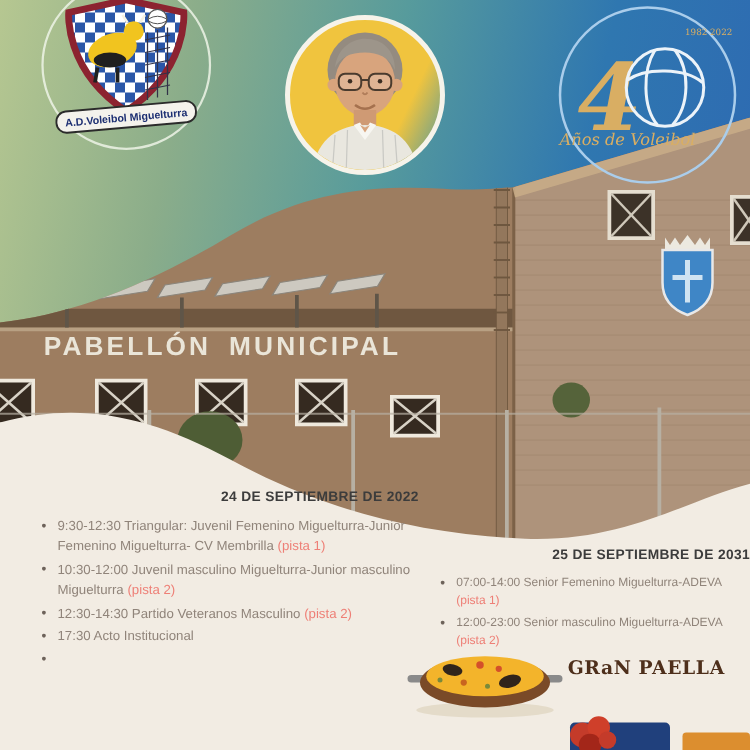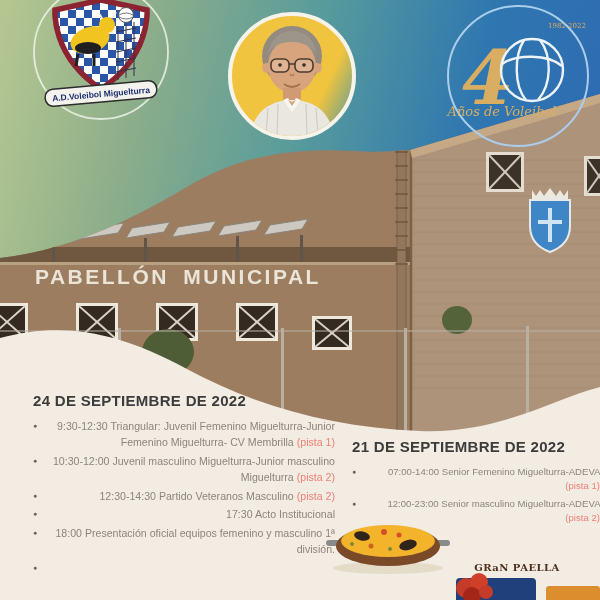--- a/index.html
+++ b/index.html
@@ -13,34 +13,35 @@
   .badge-crest{position:absolute;left:28px;top:-14px;width:146px;height:146px;}
   .badge-photo{
     position:absolute;left:228px;top:12px;width:128px;height:128px;box-sizing:border-box;
     border-radius:50%;border:4px solid #f6f3ea;overflow:hidden;
     background:linear-gradient(115deg,#f0c43e 0%,#f0c43e 72%,#4f98a0 100%);
   }
   .badge-photo svg{display:block;}
   .badge-40{position:absolute;left:444px;top:4px;width:148px;height:148px;}
   
   .day-block h2{
-    font-size:15px;font-weight:800;color:#3c3c3c;letter-spacing:.3px;margin:0 0 10px 0;
+    font-size:11px;font-weight:800;color:#3c3c3c;letter-spacing:.3px;margin:0 0 10px 0;
     font-family:"Liberation Sans",sans-serif;
+    text-align:right;
   }
   .day24{position:absolute;left:33px;top:392px;width:302px;}
   .day25{position:absolute;left:352px;top:438px;width:248px;}
   ul.schedule{list-style:none;margin:0;padding:0;font-size:10.6px;color:#90847a;line-height:1.5;}
   .day25 ul.schedule{font-size:9.6px;}
-  ul.schedule li{position:relative;padding-left:13px;margin-bottom:3px;text-align:right;}
+  ul.schedule li{position:relative;padding-left:13px;margin-bottom:3px;}
   ul.schedule li::before{content:"●";position:absolute;left:0;top:2px;font-size:7px;color:#6d625a;}
   .pista{color:#ee7f76;}
   .paella-caption{
     position:absolute;left:446px;top:524px;width:142px;text-align:center;
     font-family:"DejaVu Serif",serif;font-weight:bold;color:#4e2f1b;
-    font-size:10px;letter-spacing:.5px;line-height:1.35;margin-top:37px;
+    font-size:15px;letter-spacing:.5px;line-height:1.35;
   }
 </style>
 </head>
 <body>
 
 <div class="poster">
 
   <svg class="scene" width="600" height="600" viewBox="0 0 600 600">
     <defs>
       <clipPath id="photoClip">
@@ -295,27 +296,26 @@
     </svg>
   </div>
 
   <div class="day-block day24">
     <h2>24 DE SEPTIEMBRE DE 2022</h2>
     <ul class="schedule" id="day24-list">
         <li><span>9:30-12:30 Triangular: Juvenil Femenino Miguelturra-Junior Femenino Miguelturra- CV Membrilla</span> <span class="pista">(pista 1)</span></li>
         <li><span>10:30-12:00 Juvenil masculino Miguelturra-Junior masculino Miguelturra</span> <span class="pista">(pista 2)</span></li>
         <li><span>12:30-14:30 Partido Veteranos Masculino</span> <span class="pista">(pista 2)</span></li>
         <li><span>17:30 Acto Institucional</span></li>
-        <li><span>18:00 Presentación oficial equipos femenino y masculino 1ª división.</span></li>
         <li> </li>
       </ul>
   </div>
 
   <div class="day-block day25">
-    <h2>21 DE SEPTIEMBRE DE 2022</h2>
+    <h2>25 DE SEPTIEMBRE DE 2031</h2>
     <ul class="schedule" id="day25-list">
         <li><span>07:00-14:00 Senior Femenino Miguelturra-ADEVA</span> <span class="pista">(pista 1)</span></li>
         <li><span>12:00-23:00 Senior masculino Miguelturra-ADEVA</span> <span class="pista">(pista 2)</span></li>
       </ul>
   </div>
 
   <div class="paella-caption">
     <div>GRaN PAELLA</div>
   </div>
 

